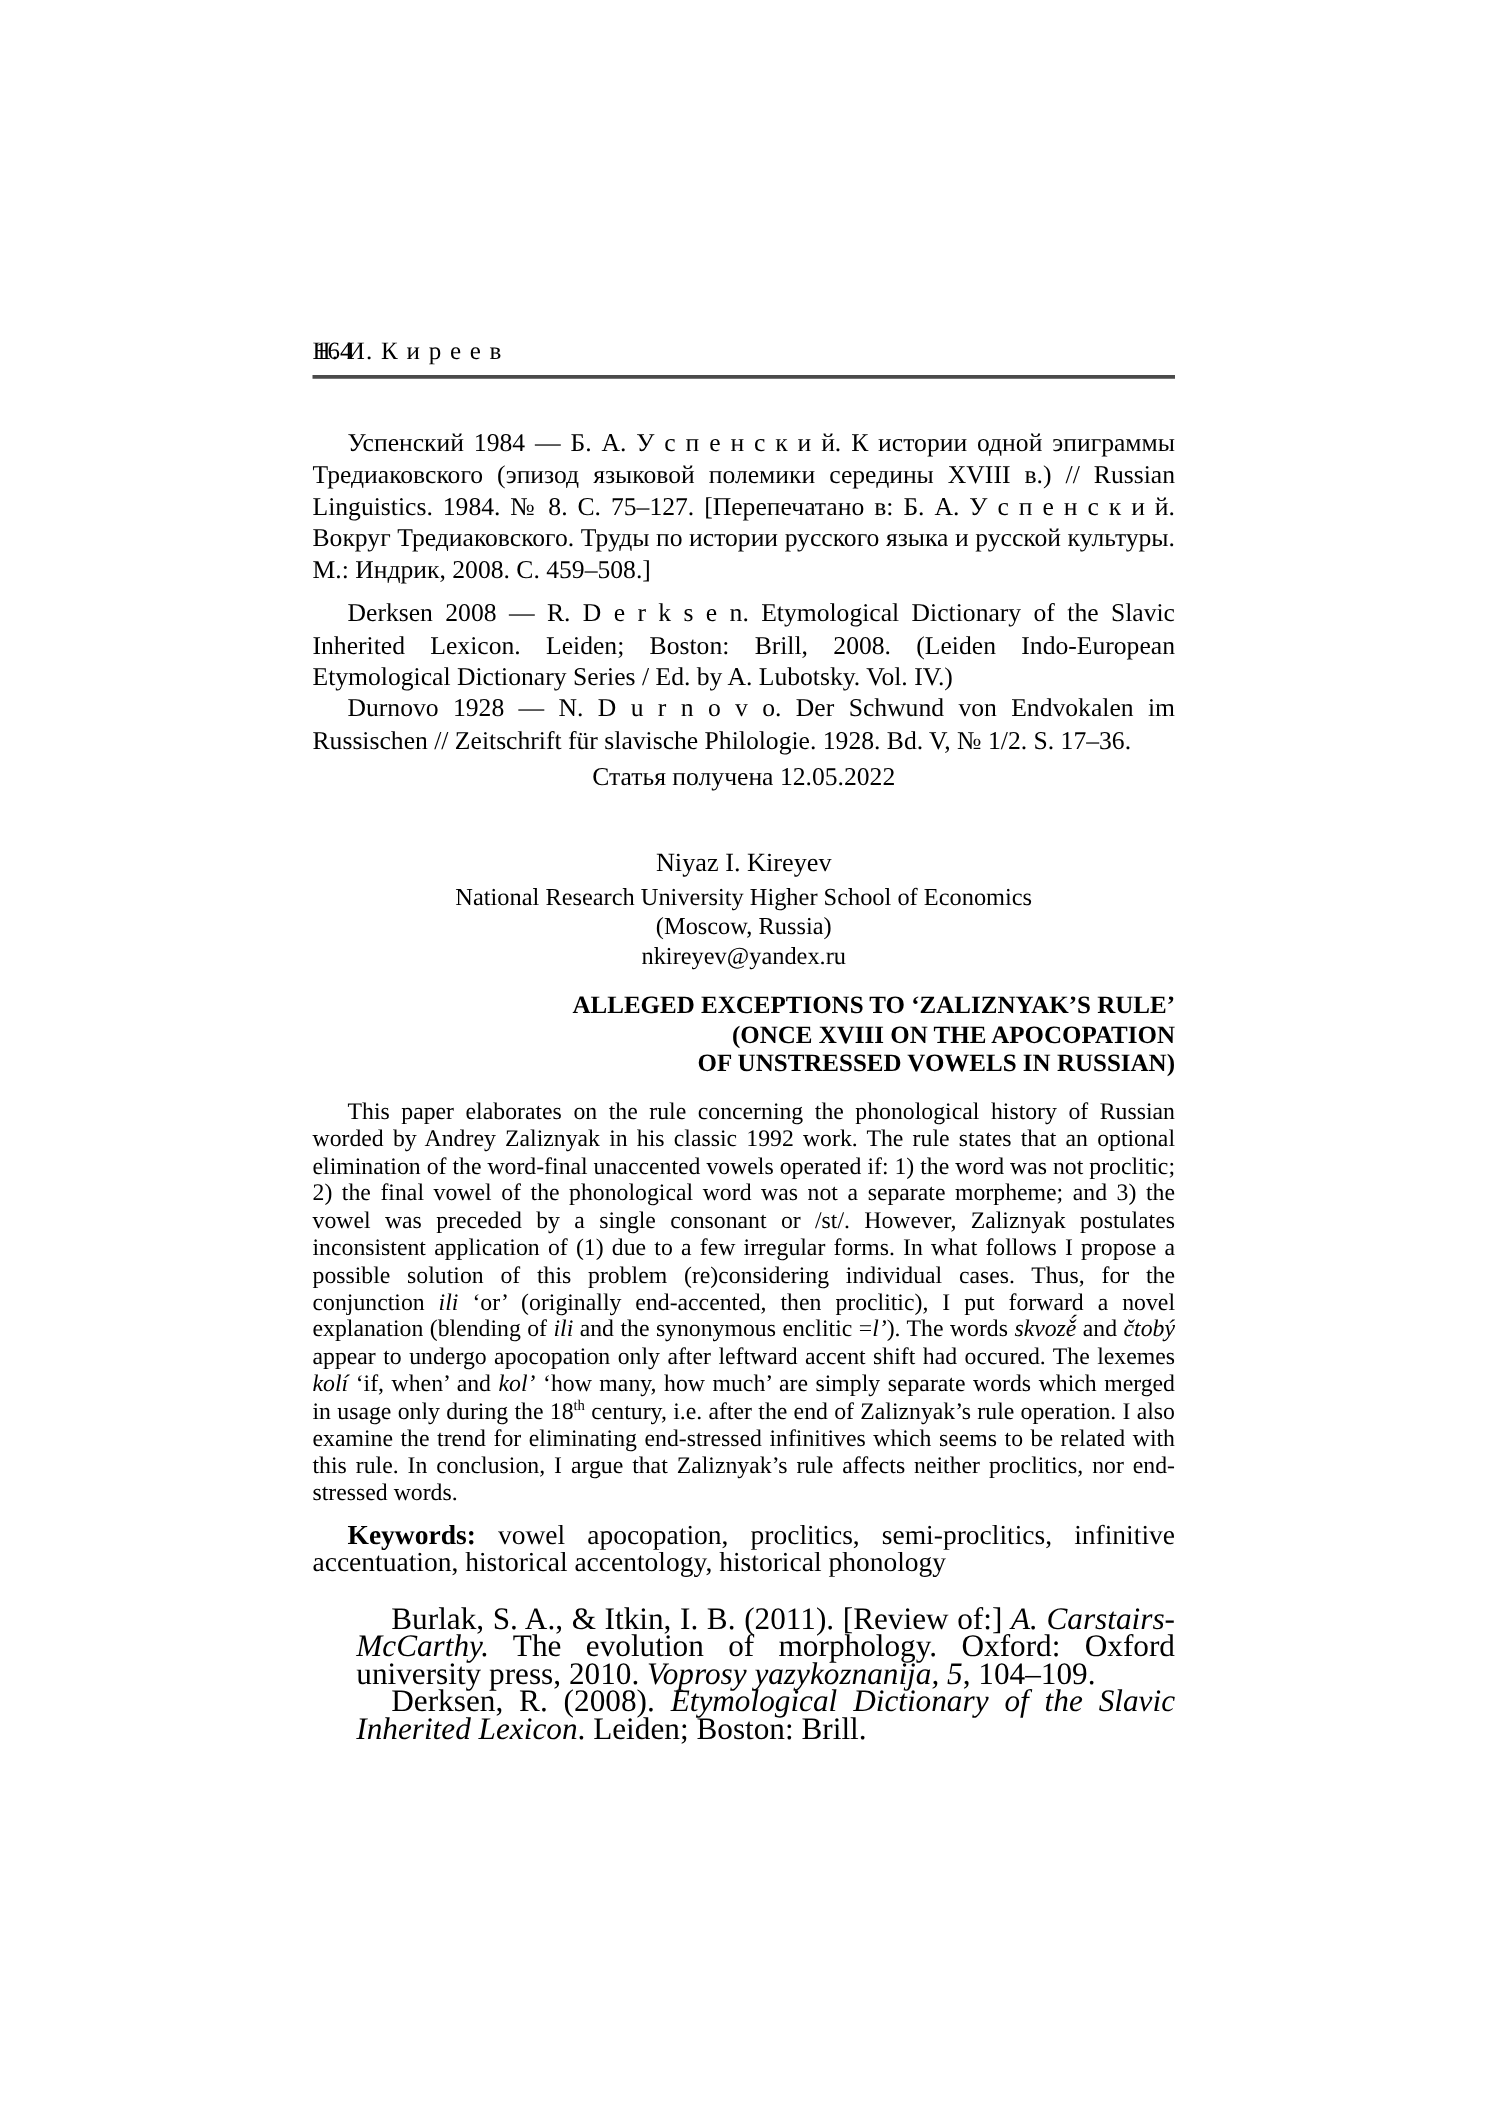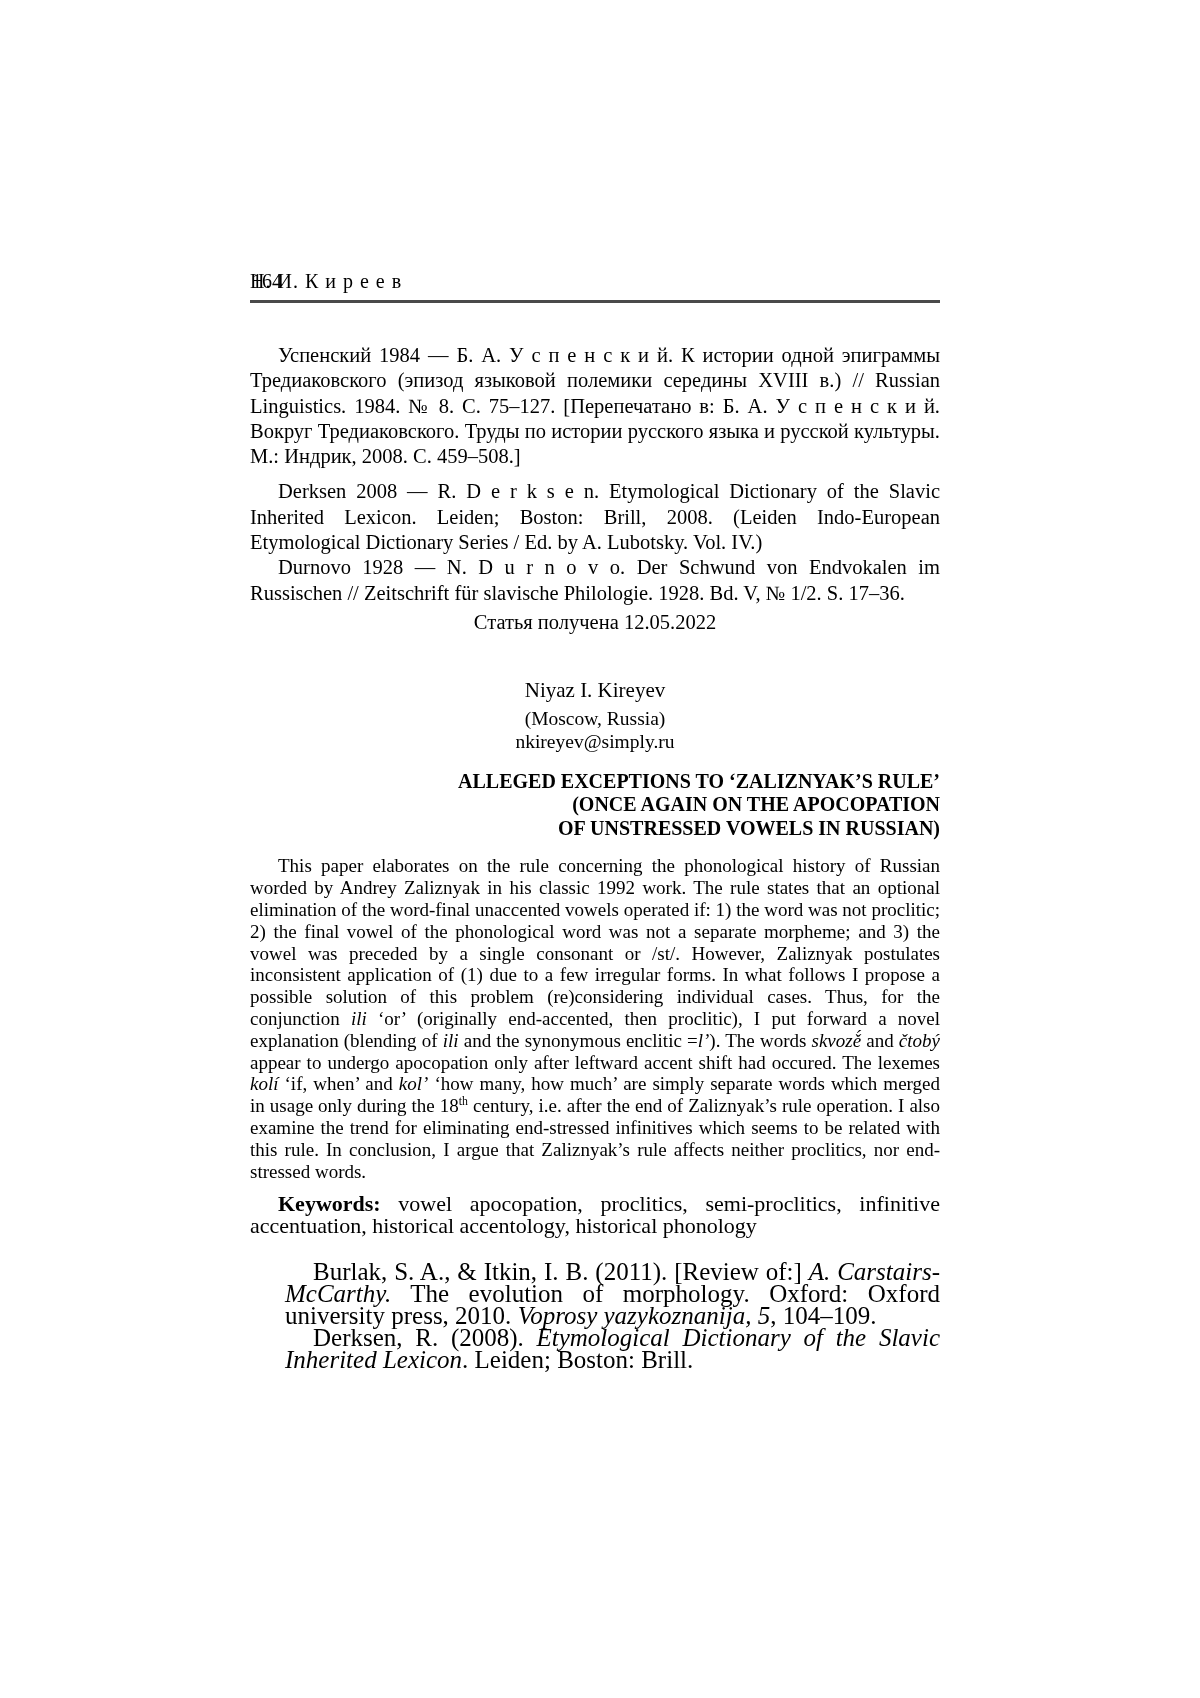--- a/index.html
+++ b/index.html
@@ -108,27 +108,28 @@
     <p class="bib first">Успенский 1984 — Б. А. У с п е н с к и й. К истории одной эпиграммы Тредиа­ковского (эпизод языковой полемики середины XVIII в.) // Russian Linguistics. 1984. № 8. С. 75–127. [Перепечатано в: Б. А. У с п е н с к и й. Вокруг Тредиаковско­го. Труды по истории русского языка и русской культуры. М.: Индрик, 2008. С. 459–508.]</p>
 
     <p class="bib gap">Derksen 2008 — R. D e r k s e n. Etymological Dictionary of the Slavic Inherited Lexicon. Leiden; Boston: Brill, 2008. (Leiden Indo-European Etymological Dictionary Series / Ed. by A. Lubotsky. Vol. IV.)</p>
 
     <p class="bib">Durnovo 1928 — N. D u r n o v o. Der Schwund von Endvokalen im Russischen // Zeitschrift für slavische Philologie. 1928. Bd. V, № 1/2. S. 17–36.</p>
 
     <p class="received">Статья получена 12.05.2022</p>
 
     <div class="author-block">
       <div class="author-name">Niyaz I. Kireyev</div>
+      <div class="author-line">National Research University Higher School of Economics</div>
       <div class="author-line">(Moscow, Russia)</div>
-      <div class="author-line">nkireyev@simply.ru</div>
+      <div class="author-line">nkireyev@yandex.ru</div>
     </div>
 
     <div class="article-title">
       <div>ALLEGED EXCEPTIONS TO ‘ZALIZNYAK’S RULE’</div>
-      <div>(ONCE AGAIN ON THE APOCOPATION</div>
+      <div>(ONCE XVIII ON THE APOCOPATION</div>
       <div>OF UNSTRESSED VOWELS IN RUSSIAN)</div>
     </div>
 
     <p class="abstract"><span>This paper elaborates on the rule concerning the phonological history of Russian worded by Andrey Zaliznyak in his classic 1992 work. The rule states that an optional elimination of the word-final unaccented vowels operated if: 1) the word was not proclitic; 2) the final vowel of the phonological word was not a separate morpheme; and 3) the vowel was preceded by a single consonant or /st/. However, Zaliznyak postulates inconsistent application of (1) due to a few irregular forms. In what follows I propose a possible solution of this problem (re)con­sidering individual cases. Thus, for the conjunction </span><span class="seg-i">ili</span><span> ‘or’ (originally end-accented, then pro­clitic), I put forward a novel explanation (blending of </span><span class="seg-i">ili</span><span> and the synonymous enclitic =</span><span class="seg-i">l’</span><span>). The words </span><span class="seg-i">skvozě́</span><span> and </span><span class="seg-i">čtobý</span><span> appear to undergo apocopation only after leftward accent shift had occured. The lexemes </span><span class="seg-i">kolí</span><span> ‘if, when’ and </span><span class="seg-i">kol’</span><span> ‘how many, how much’ are simply separate words which merged in usage only during the 18</span><span class="seg-sup">th</span><span> century, i.e. after the end of Zaliznyak’s rule operation. I also examine the trend for eliminating end-stressed infinitives which seems to be related with this rule. In conclusion, I argue that Zaliznyak’s rule affects neither procli­tics, nor end-stressed words.</span></p>
 
     <p class="keywords"><span class="bold">Keywords:</span><span> vowel apocopation, proclitics, semi-proclitics, infinitive accentuation, histori­cal accentology, historical phonology</span></p>
 
 
     <p class="reference first"><span>Burlak, S. A., &amp; Itkin, I. B. (2011). [Review of:] </span><span class="seg-i">A. Carstairs-McCarthy.</span><span> The evolution of morphology. Oxford: Oxford university press, 2010. </span><span class="seg-i">Voprosy yazykoznanija, 5</span><span>, 104–109.</span></p>
 

